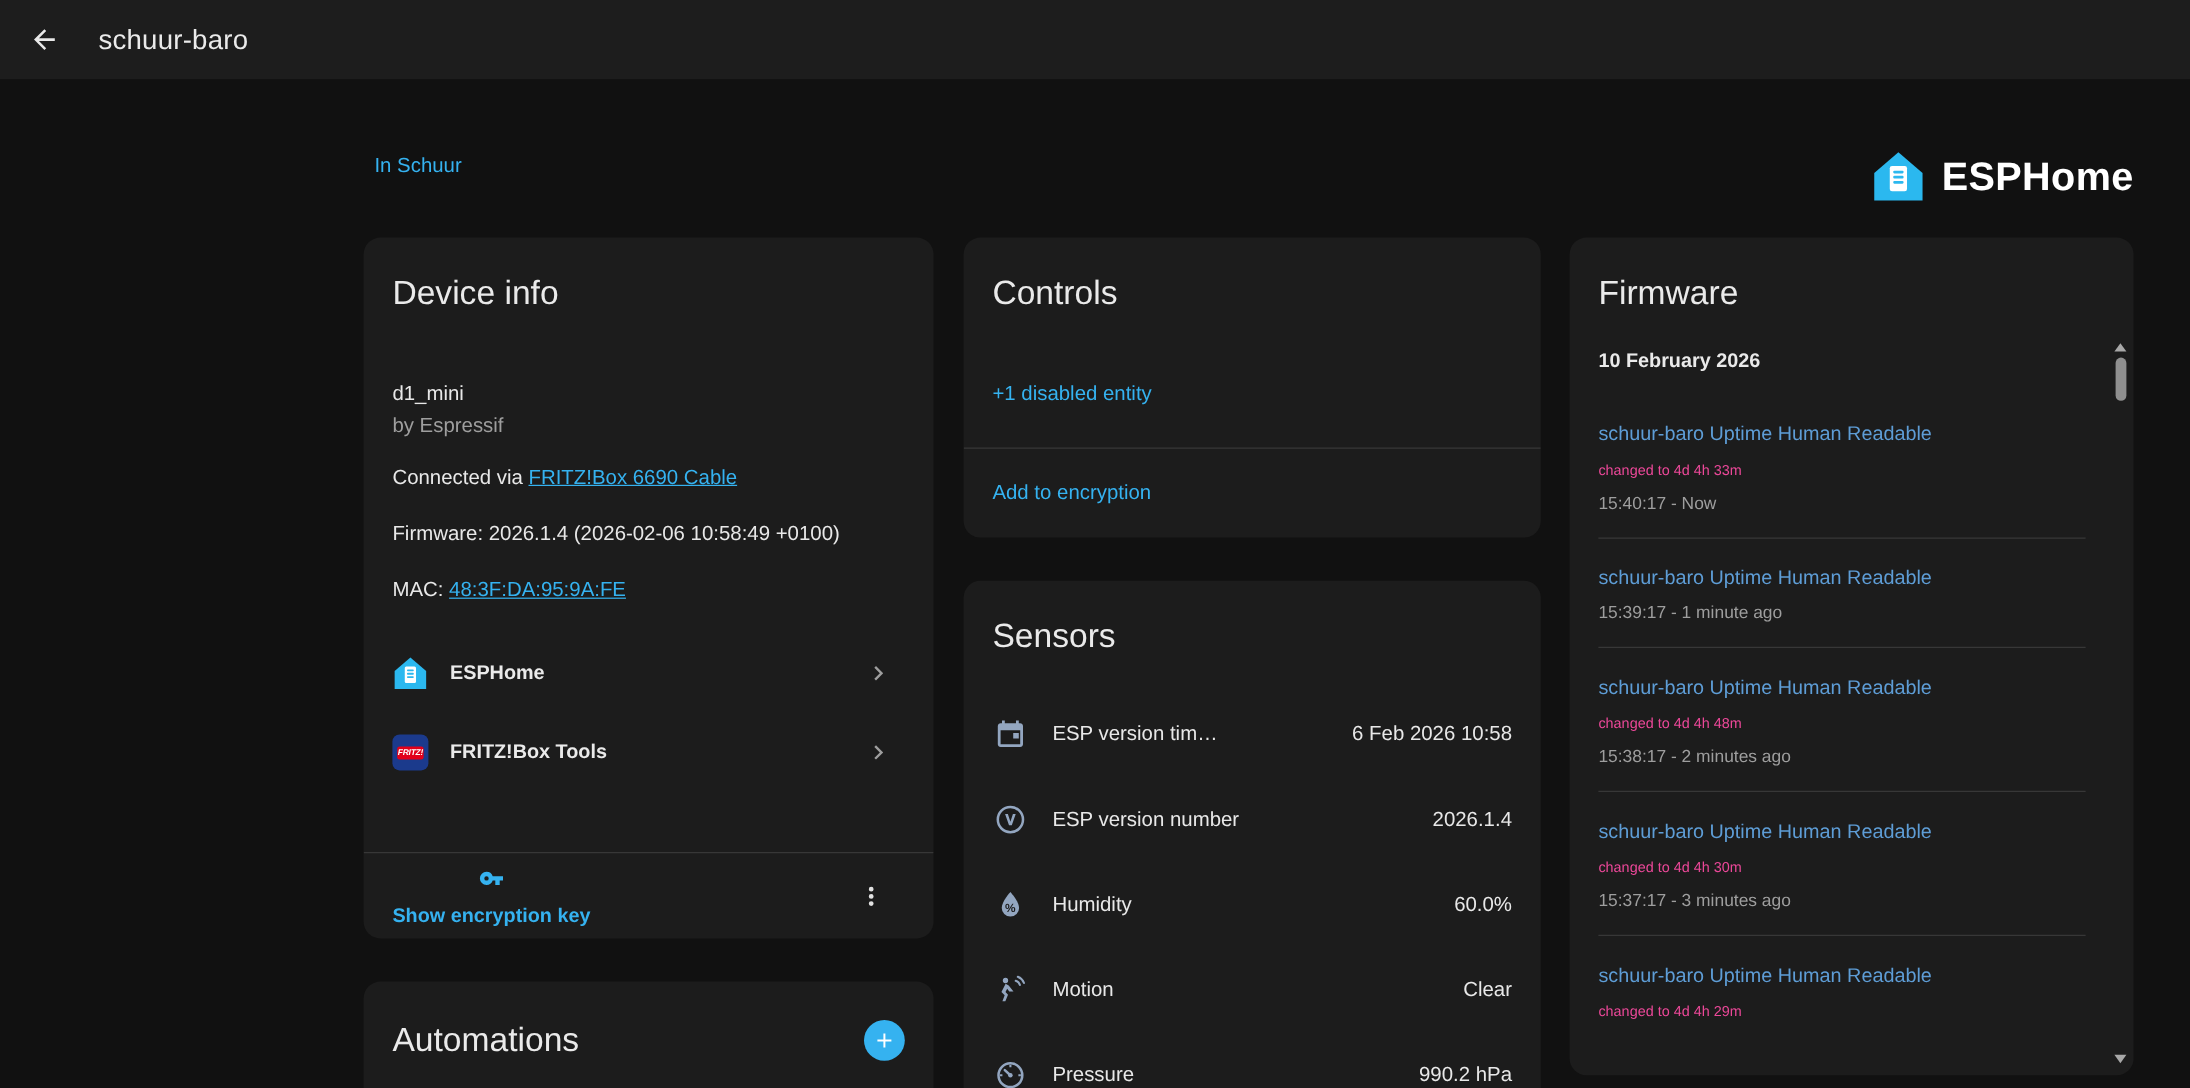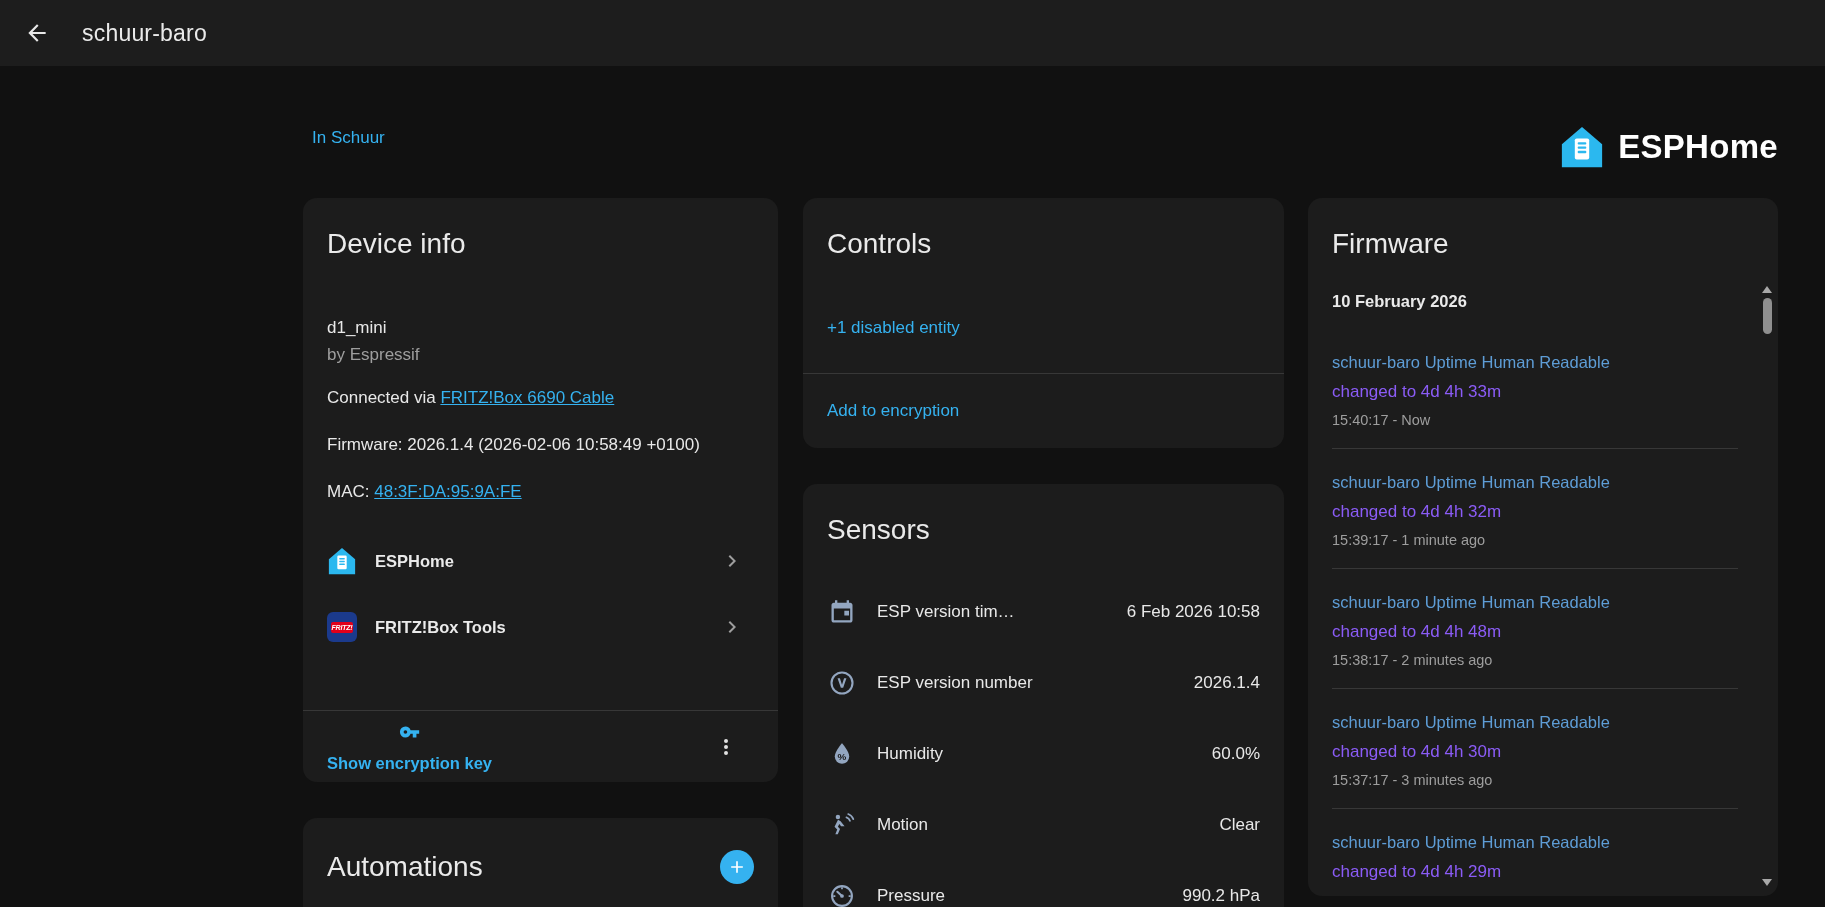--- a/index.html
+++ b/index.html
@@ -120,21 +120,21 @@
   
   .activity-card { height:698px; padding:30px 24px 0; }
   .date-header { margin-top:32px; font-size:16.5px; font-weight:bold; color:#eaeaea; }
   .entries { margin-top:18px; padding-right:16px; }
   .entry { padding:20px 0 18px; border-bottom:1px solid rgba(255,255,255,.12); }
   .entry:last-child { border-bottom:none; }
   .entity-link {
     font-size:16.5px; color:var(--entity-link,#5e9dd6);
     text-decoration:none; cursor:pointer; line-height:26px; display:inline-block;
   }
-  .entry-change { font-size:17px; color:#8b5cf6; margin-top:5px; line-height:24px; }
+  .entry-change { font-size:12px; color:#ec4899; margin-top:5px; line-height:24px; }
   .entry-time { font-size:14.5px; color:#9e9e9e; margin-top:6px; line-height:20px; }
 
   
   .scrollbar {
     position:absolute; top:88px; bottom:10px; right:5px; width:12px;
     display:flex; flex-direction:column; align-items:center; cursor:pointer;
   }
   .sb-arrow-up   { width:0; height:0; border-left:5px solid transparent; border-right:5px solid transparent; border-bottom:7px solid #a8a8a8; }
   .sb-arrow-down { width:0; height:0; border-left:5px solid transparent; border-right:5px solid transparent; border-top:7px solid #a8a8a8; }
   .sb-thumb { width:9px; height:36px; background:#8f8f8f; border-radius:5px; margin-top:5px; }
@@ -315,21 +315,20 @@
     <div class="date-header">10 February 2026</div>
 
     <div class="entries">
       <div class="entry">
         <a class="entity-link">schuur-baro Uptime Human Readable</a>
         <div class="entry-change">changed to 4d 4h 33m</div>
         <div class="entry-time">15:40:17 - Now</div>
       </div>
       <div class="entry">
         <a class="entity-link">schuur-baro Uptime Human Readable</a>
-        <div class="entry-change">changed to 4d 4h 32m</div>
         <div class="entry-time">15:39:17 - 1 minute ago</div>
       </div>
       <div class="entry">
         <a class="entity-link">schuur-baro Uptime Human Readable</a>
         <div class="entry-change">changed to 4d 4h 48m</div>
         <div class="entry-time">15:38:17 - 2 minutes ago</div>
       </div>
       <div class="entry">
         <a class="entity-link">schuur-baro Uptime Human Readable</a>
         <div class="entry-change">changed to 4d 4h 30m</div>

